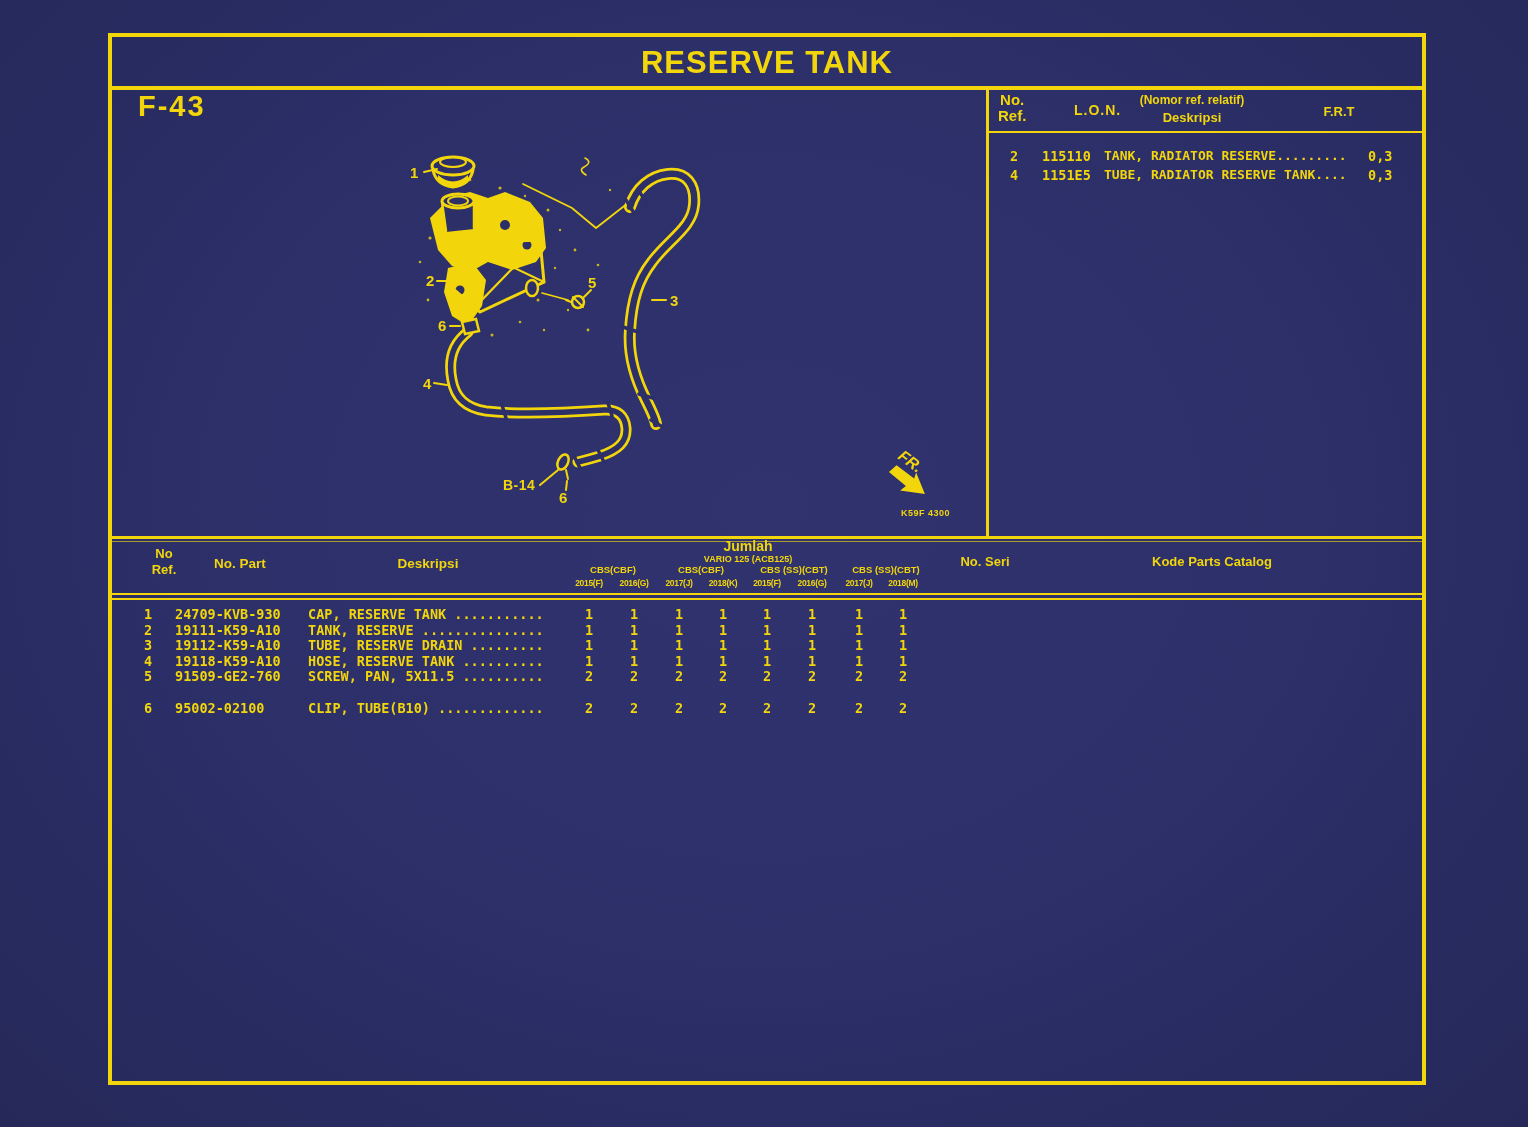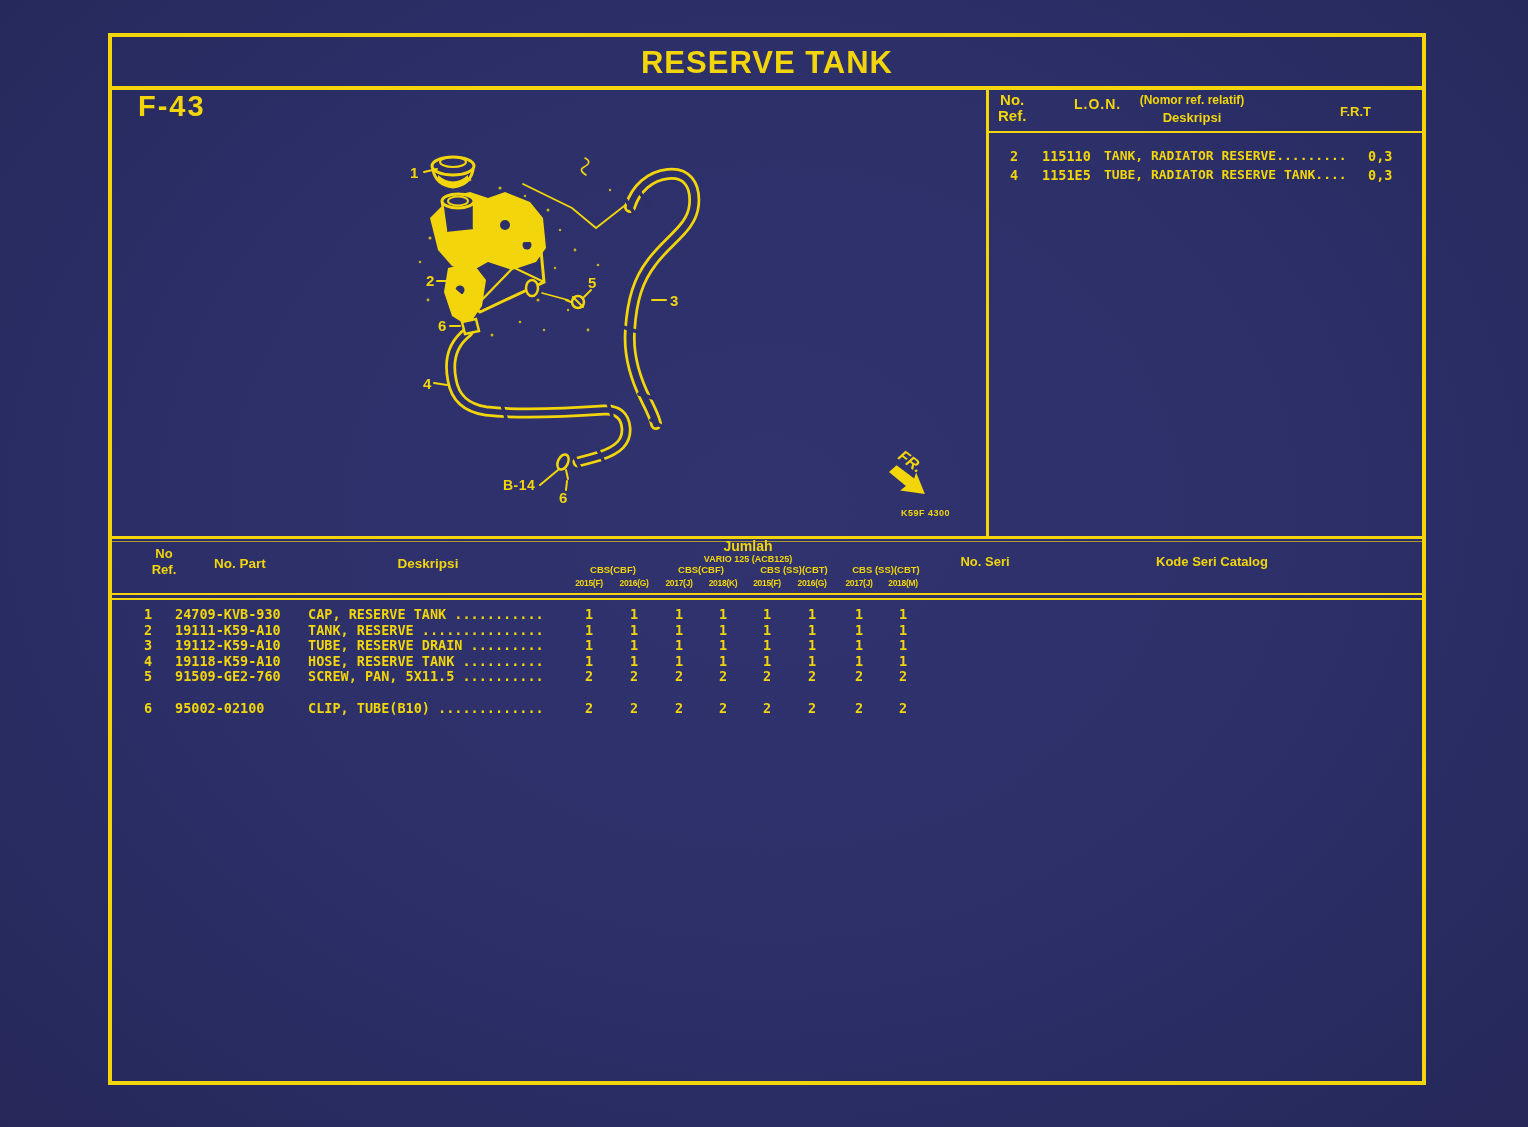--- a/index.html
+++ b/index.html
@@ -49,24 +49,24 @@
 
   <div class="abs hdr" style="left:138px;top:46px;font-size:29px;letter-spacing:2px;margin-top:44px;">F-43</div>
   <div class="abs hdr" style="left:112px;top:45px;width:1310px;text-align:center;font-size:31px;letter-spacing:1px;">RESERVE TANK</div>
   <div class="line" style="left:112px;top:86px;width:1310px;height:4px;"></div>
 
   <div class="line" style="left:986px;top:90px;width:3px;height:446px;"></div>
   <div class="abs hdr" style="left:998px;top:92px;font-size:15px;line-height:16px;text-align:center;">
     <div>No.</div>
     <div>Ref.</div>
   </div>
-  <div class="abs hdr" style="left:1042px;top:96px;font-size:14px;letter-spacing:1px;padding-left:32px;">L.O.N.</div>
+  <div class="abs hdr" style="left:1042px;top:102px;font-size:14px;letter-spacing:1px;padding-left:32px;">L.O.N.</div>
   <div class="abs hdr" style="left:1092px;top:93px;width:200px;text-align:center;font-size:12px;">(Nomor ref. relatif)</div>
   <div class="abs hdr" style="left:1092px;top:110px;width:200px;text-align:center;font-size:13px;">Deskripsi</div>
-  <div class="abs hdr" style="left:1340px;top:104px;width:62px;text-align:left;font-size:13px;">F.R.T</div>
+  <div class="abs hdr" style="left:1308px;top:104px;width:62px;text-align:center;font-size:13px;">F.R.T</div>
   <div class="line" style="left:989px;top:131px;width:433px;height:2px;"></div>
 
   <div class="rrow" style="top:148px;">
     <span class="rc rref">2</span>
     <span class="rc rlon">115110</span>
     <span class="rc rdesc">TANK, RADIATOR RESERVE.........</span>
     <span class="rc rfrt">0,3</span>
   </div>
   <div class="rrow" style="top:167px;">
     <span class="rc rref">4</span>
@@ -92,21 +92,21 @@
   <span class="grp" style="left:840px;">CBS (SS)(CBT)</span>
   <span class="yr q q1">2015(F)</span>
   <span class="yr q q2">2016(G)</span>
   <span class="yr q q3">2017(J)</span>
   <span class="yr q q4">2018(K)</span>
   <span class="yr q q5">2015(F)</span>
   <span class="yr q q6">2016(G)</span>
   <span class="yr q q7">2017(J)</span>
   <span class="yr q q8">2018(M)</span>
   <div class="abs hdr" style="left:925px;top:554px;width:120px;text-align:center;font-size:13px;">No. Seri</div>
-  <div class="abs hdr" style="left:1112px;top:554px;width:200px;text-align:center;font-size:13px;">Kode Seri Catalog</div>
+  <div class="abs hdr" style="left:1112px;top:554px;width:200px;text-align:center;font-size:13px;">Kode Parts Catalog</div>
 
   <div class="line" style="left:112px;top:593px;width:1310px;height:2px;"></div>
   <div class="line" style="left:112px;top:598px;width:1310px;height:2px;"></div>
 
   <div class="prow" style="top:606px;">
     <span class="pc ref">1</span>
     <span class="pc part">24709-KVB-930</span>
     <span class="pc desc">CAP, RESERVE TANK ...........</span>
     <span class="pc q q1">1</span>
     <span class="pc q q2">1</span>

